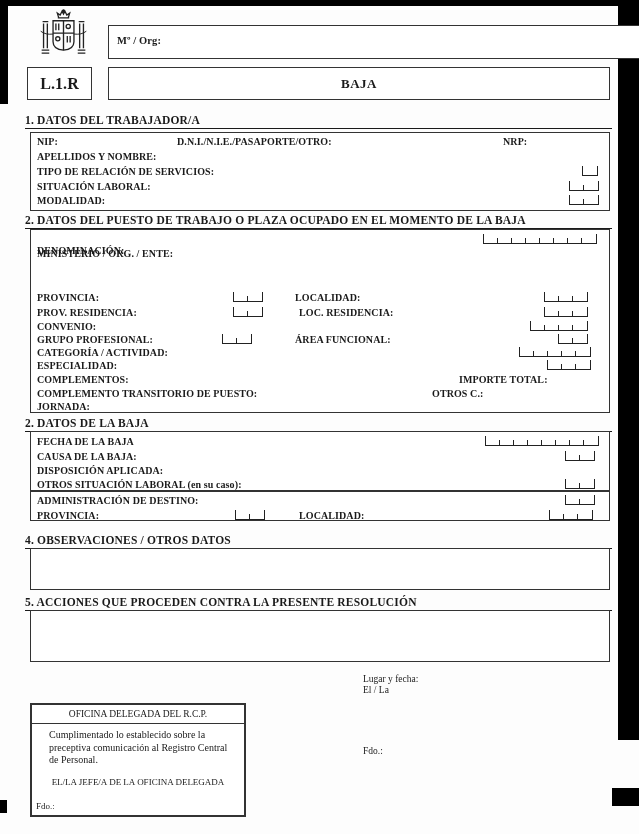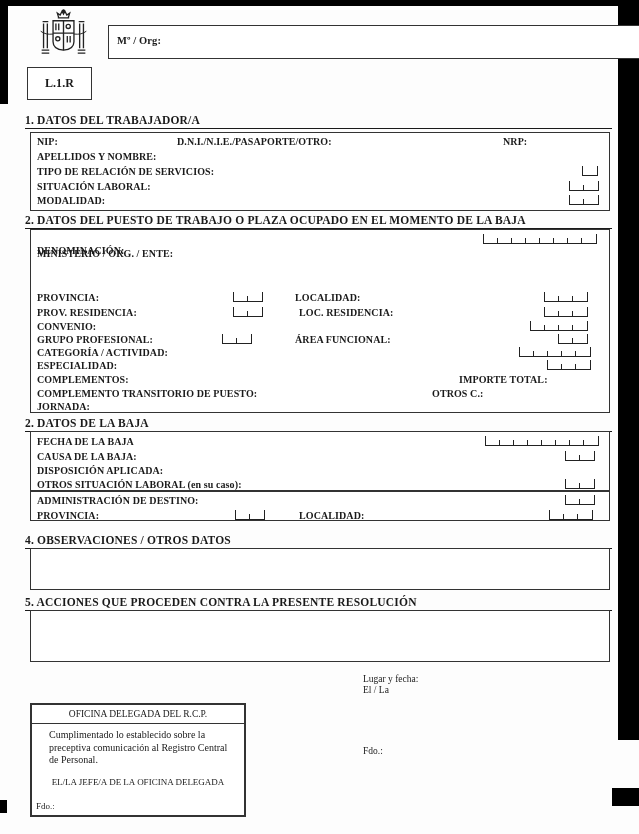--- a/index.html
+++ b/index.html
@@ -68,23 +68,26 @@
         <path d="M6 24 q5 4 13 3 M54 24 q-5 4 -13 3" stroke-width="1"></path>
       </g>
     </svg>
   </div>
 
   <div class="box" style="left:108px;top:25px;width:578px;height:34px;padding-left:40px;">
     <span class="lbl" style="position:absolute;left:8px;top:9px;font-size:10.5px;">Mº / Org:</span>
   </div>
 
   <div class="box titlebox" style="left:27px;top:67px;width:65px;height:33px;">
-    <span class="lbl" style="font-size:12px;text-align:center;">L.1.R</span>
-  </div>
-
+    <span class="lbl" style="font-size:16px;text-align:center;">L.1.R</span>
+  </div>
+
+  <div class="box titlebox" style="left:108px;top:67px;width:502px;height:33px;">
+    <span class="lbl" style="font-size:13px;letter-spacing:0.5px;">BAJA</span>
+  </div>
 
 
   <div class="heading" style="top:114px;">1. DATOS DEL TRABAJADOR/A</div>
   <div class="box" style="left:30px;top:132px;width:580px;height:79px;">
     <div class="row" style="top:3px;">
       <span class="lbl" style="left:0;">NIP:</span>
       <span class="lbl" style="left:140px;">D.N.I./N.I.E./PASAPORTE/OTRO:</span>
       <span class="lbl" style="left:466px;">NRP:</span>
     </div>
     <div class="row" style="top:18px;">

